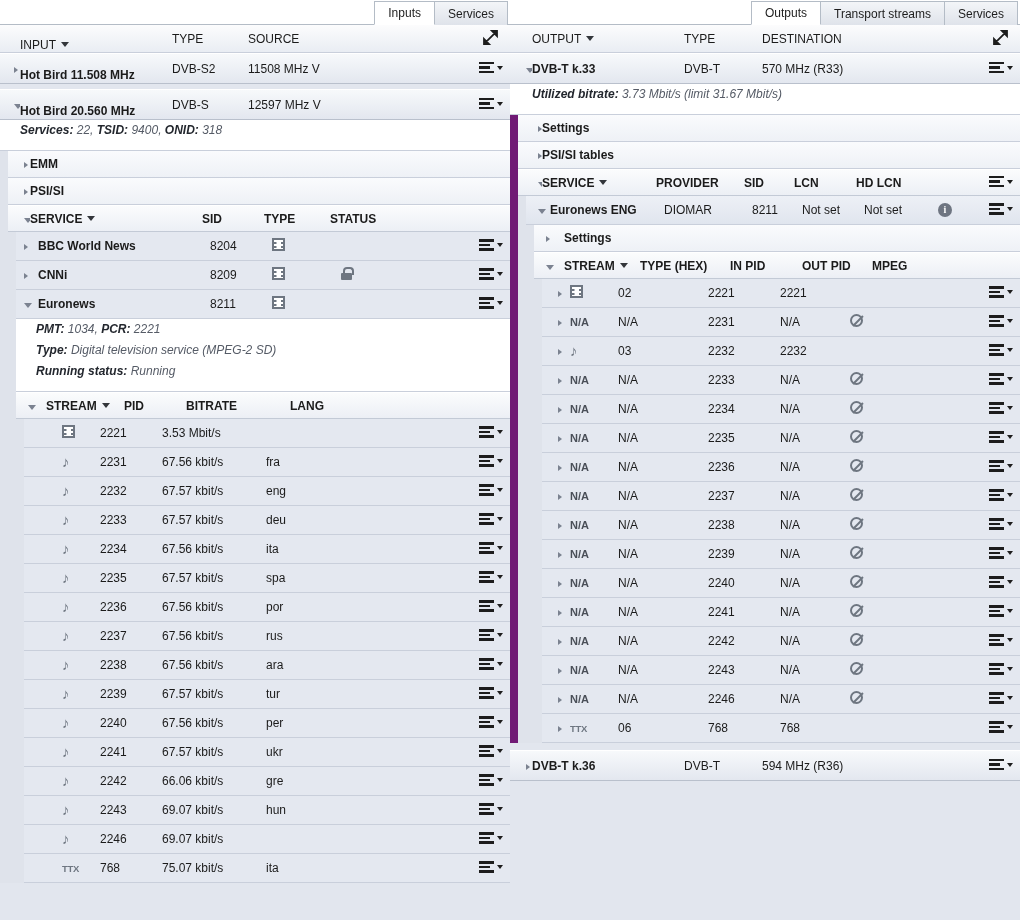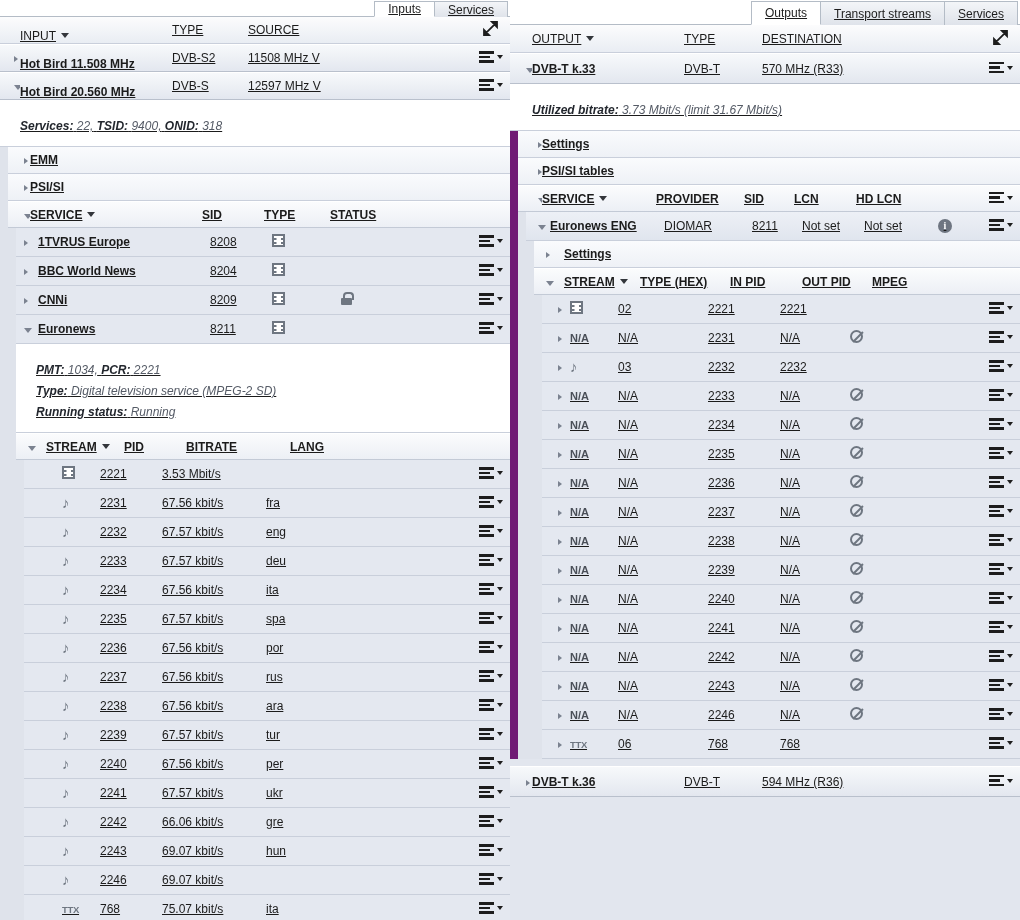--- a/index.html
+++ b/index.html
@@ -6,21 +6,21 @@
   * { box-sizing: border-box; }
   html, body {
     margin: 0; padding: 0;
     width: 1020px; height: 920px;
     background: #e2e6ee;
     font-family: "Liberation Sans", sans-serif;
     font-size: 12px;
     color: #1b1b1b;
     overflow: hidden;
   }
-  .app { position: relative; width: 1020px; height: 920px; display: flex; text-decoration: underline; }
+  .app { position: relative; width: 1020px; height: 920px; display: flex; }
   .panel { position: relative; display: flex; flex-direction: column; }
   .panel-left  { width: 510px; }
   .panel-right { width: 510px; }
 
   
   .tabstrip {
     height: 25px;
     background: #ffffff;
     display: flex;
     justify-content: flex-end;
@@ -90,21 +90,21 @@
   .cell { flex: 0 0 auto; overflow: hidden; white-space: nowrap; }
 
   
   .indent-wrap { border-left: 8px solid #dfe3eb; background:#e4e8f0; }
   .indent-wrap2 { border-left: 8px solid #dfe3eb; background:#e4e8f0; }
 
   
   .infoblock {
     background: #ffffff;
     border-bottom: 1px solid #c9cfdb;
-    padding: 16px 0 9px 20px;
+    padding: 0 0 9px 20px;
     line-height: 1.75;
     font-style: italic;
     color: #555b66;
   }
   .infoblock b { font-style: italic; color: #23272e; }
 
   
   .tri {
     width: 0; height: 0; display: inline-block;
     border-left: 4.5px solid #7b8290;
@@ -304,35 +304,20 @@
 
       <div class="row subhdr">
         <div class="cell ls-arrow"><span class="tri open"></span></div>
         <div class="cell ls-name"><span>SERVICE</span><span class="sortcaret"></span></div>
         <div class="cell ls-sid">SID</div>
         <div class="cell ls-type">TYPE</div>
         <div class="cell ls-status">STATUS</div>
       </div>
 
       <div class="indent-wrap2">
-        <div class="row">
-          <div class="cell ls-arrow" style="padding-left:8px;width:22px"><span class="tri"></span></div>
-          <div class="cell ls-name" style="font-weight:bold">1TVRUS Europe</div>
-          <div class="cell ls-sid">8208</div>
-          <div class="cell ls-type"><span class="film"></span></div>
-          <div class="cell ls-status"></div>
-          <div class="menucell">
-              <div class="burger">
-                <i></i>
-                <i></i>
-                <i></i>
-                <span class="bcaret"></span>
-              </div>
-            </div>
-        </div>
         <div class="row">
           <div class="cell ls-arrow" style="padding-left:8px;width:22px"><span class="tri"></span></div>
           <div class="cell ls-name" style="font-weight:bold">BBC World News</div>
           <div class="cell ls-sid">8204</div>
           <div class="cell ls-type"><span class="film"></span></div>
           <div class="cell ls-status"></div>
           <div class="menucell">
               <div class="burger">
                 <i></i>
                 <i></i>

